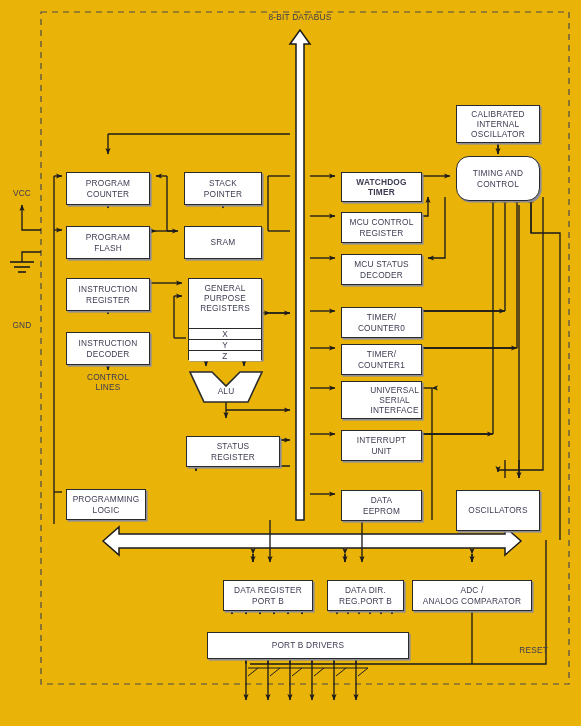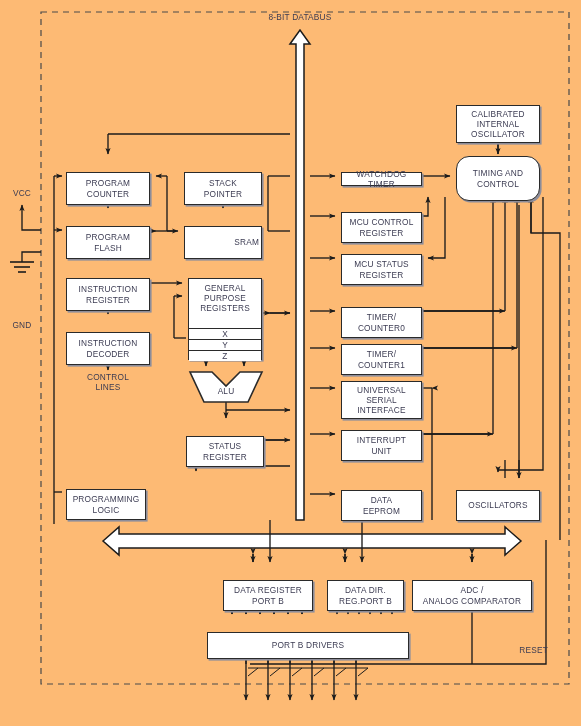--- a/index.html
+++ b/index.html
@@ -1,18 +1,18 @@
 <!DOCTYPE html>
 <html><head>
 <meta charset="utf-8">
 <title>Block Diagram</title>
 <style>
   html,body{margin:0;padding:0;background:#ffffff;}
   body{font-family:"Liberation Sans","DejaVu Sans",sans-serif;}
-  #stage{position:relative;width:581px;height:726px;background:#fdba74;overflow:hidden;}
+  #stage{position:relative;width:581px;height:726px;background:#eab308;overflow:hidden;}
   svg{position:absolute;left:0;top:0;width:581px;height:726px;}
   .blk{position:absolute;box-sizing:border-box;border:1.6px solid #2a2a2a;background:#fff;
        display:flex;align-items:center;justify-content:center;text-align:center;
        color:#3b3b52;font-size:8.3px;line-height:1.22;letter-spacing:.2px;
        box-shadow:1.6px 1.6px 0 0 #8d8d9a;margin-top:12px;}
   .blk span{display:block;white-space:pre-line;padding:0 2px;}
   .lbl{position:absolute;color:#3b3b52;font-size:8.3px;letter-spacing:.2px;
        line-height:1.22;text-align:center;white-space:pre-line;}
   .subrow{position:absolute;box-sizing:border-box;left:0;width:100%;
           border-top:1.4px solid #2a2a2a;display:flex;align-items:center;justify-content:center;
@@ -234,48 +234,48 @@
 DECODER</span>
       </div>
       <div class="blk" style="left: 66px; top: 477px; width: 80px; height: 31px;">
         <span>PROGRAMMING
 LOGIC</span>
       </div>
       <div class="blk" style="left: 184px; top: 160px; width: 78px; height: 33px;">
         <span>STACK
 POINTER</span>
       </div>
-      <div class="blk" style="left: 184px; top: 214px; width: 78px; height: 33px; justify-content: flex-end;">
+      <div class="blk" style="left: 184px; top: 214px; width: 78px; height: 33px;">
         <span>SRAM</span>
       </div>
-      <div class="blk" style="left: 186px; top: 424px; width: 78px; height: 31px;">
+      <div class="blk" style="left: 186px; top: 424px; width: 94px; height: 31px;">
         <span>STATUS
 REGISTER</span>
       </div>
-      <div class="blk" style="left: 341px; top: 160px; width: 81px; height: 14px;">
+      <div class="blk" style="left: 341px; top: 160px; width: 81px; height: 30px; font-weight: bold;">
         <span>WATCHDOG
 TIMER</span>
       </div>
       <div class="blk" style="left: 341px; top: 200px; width: 81px; height: 31px;">
         <span>MCU CONTROL
 REGISTER</span>
       </div>
       <div class="blk" style="left: 341px; top: 242px; width: 81px; height: 31px;">
         <span>MCU STATUS
-REGISTER</span>
+DECODER</span>
       </div>
       <div class="blk" style="left: 341px; top: 295px; width: 81px; height: 31px;">
         <span>TIMER/
 COUNTER0</span>
       </div>
       <div class="blk" style="left: 341px; top: 332px; width: 81px; height: 31px;">
         <span>TIMER/
 COUNTER1</span>
       </div>
-      <div class="blk" style="left: 341px; top: 369px; width: 81px; height: 38px;">
+      <div class="blk" style="left: 341px; top: 369px; width: 81px; height: 38px; justify-content: flex-end;">
         <span>UNIVERSAL
 SERIAL
 INTERFACE</span>
       </div>
       <div class="blk" style="left: 341px; top: 418px; width: 81px; height: 31px;">
         <span>INTERRUPT
 UNIT</span>
       </div>
       <div class="blk" style="left: 341px; top: 478px; width: 81px; height: 31px;">
         <span>DATA
@@ -283,21 +283,21 @@
       </div>
       <div class="blk" style="left: 456px; top: 93px; width: 84px; height: 38px;">
         <span>CALIBRATED
 INTERNAL
 OSCILLATOR</span>
       </div>
       <div class="blk" style="left: 456px; top: 144px; width: 84px; height: 45px; border-radius: 13px;">
         <span>TIMING AND
 CONTROL</span>
       </div>
-      <div class="blk" style="left: 456px; top: 478px; width: 84px; height: 31px;">
+      <div class="blk" style="left: 456px; top: 478px; width: 84px; height: 41px;">
         <span>OSCILLATORS</span>
       </div>
       <div class="blk" style="left: 223px; top: 568px; width: 90px; height: 31px;">
         <span>DATA  REGISTER
 PORT  B</span>
       </div>
       <div class="blk" style="left: 327px; top: 568px; width: 77px; height: 31px;">
         <span>DATA DIR.
 REG.PORT B</span>
       </div>

